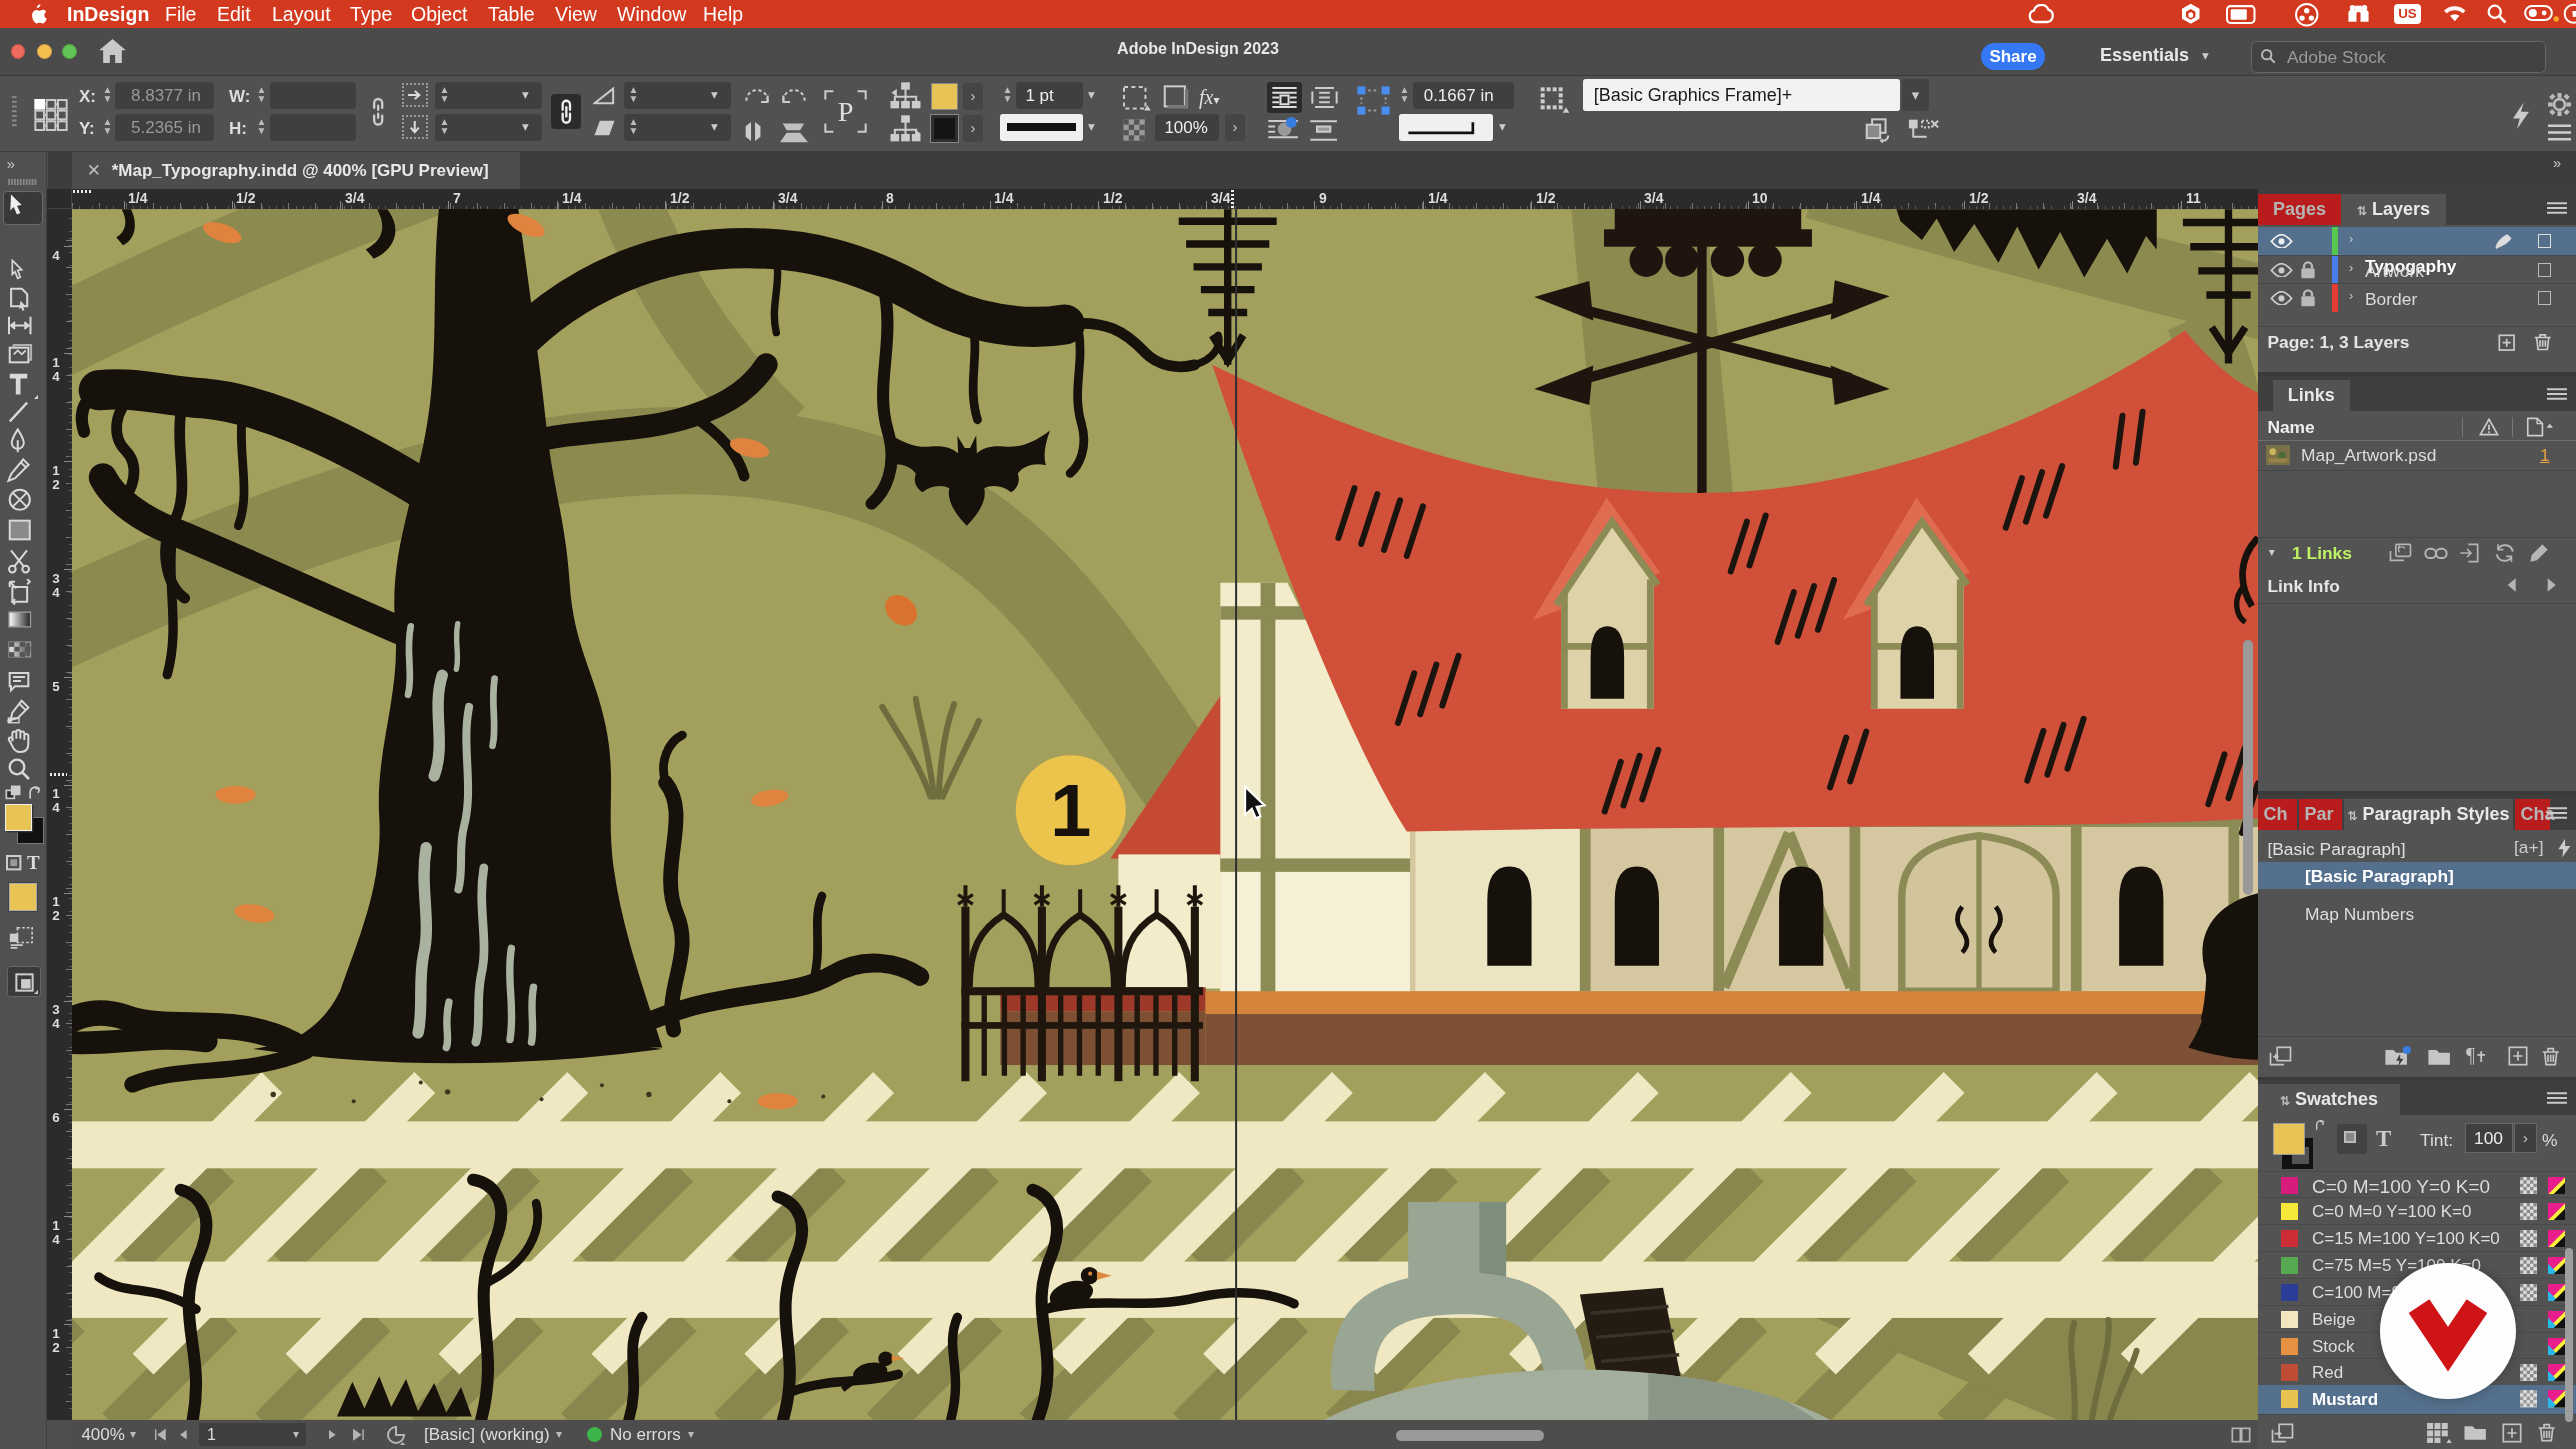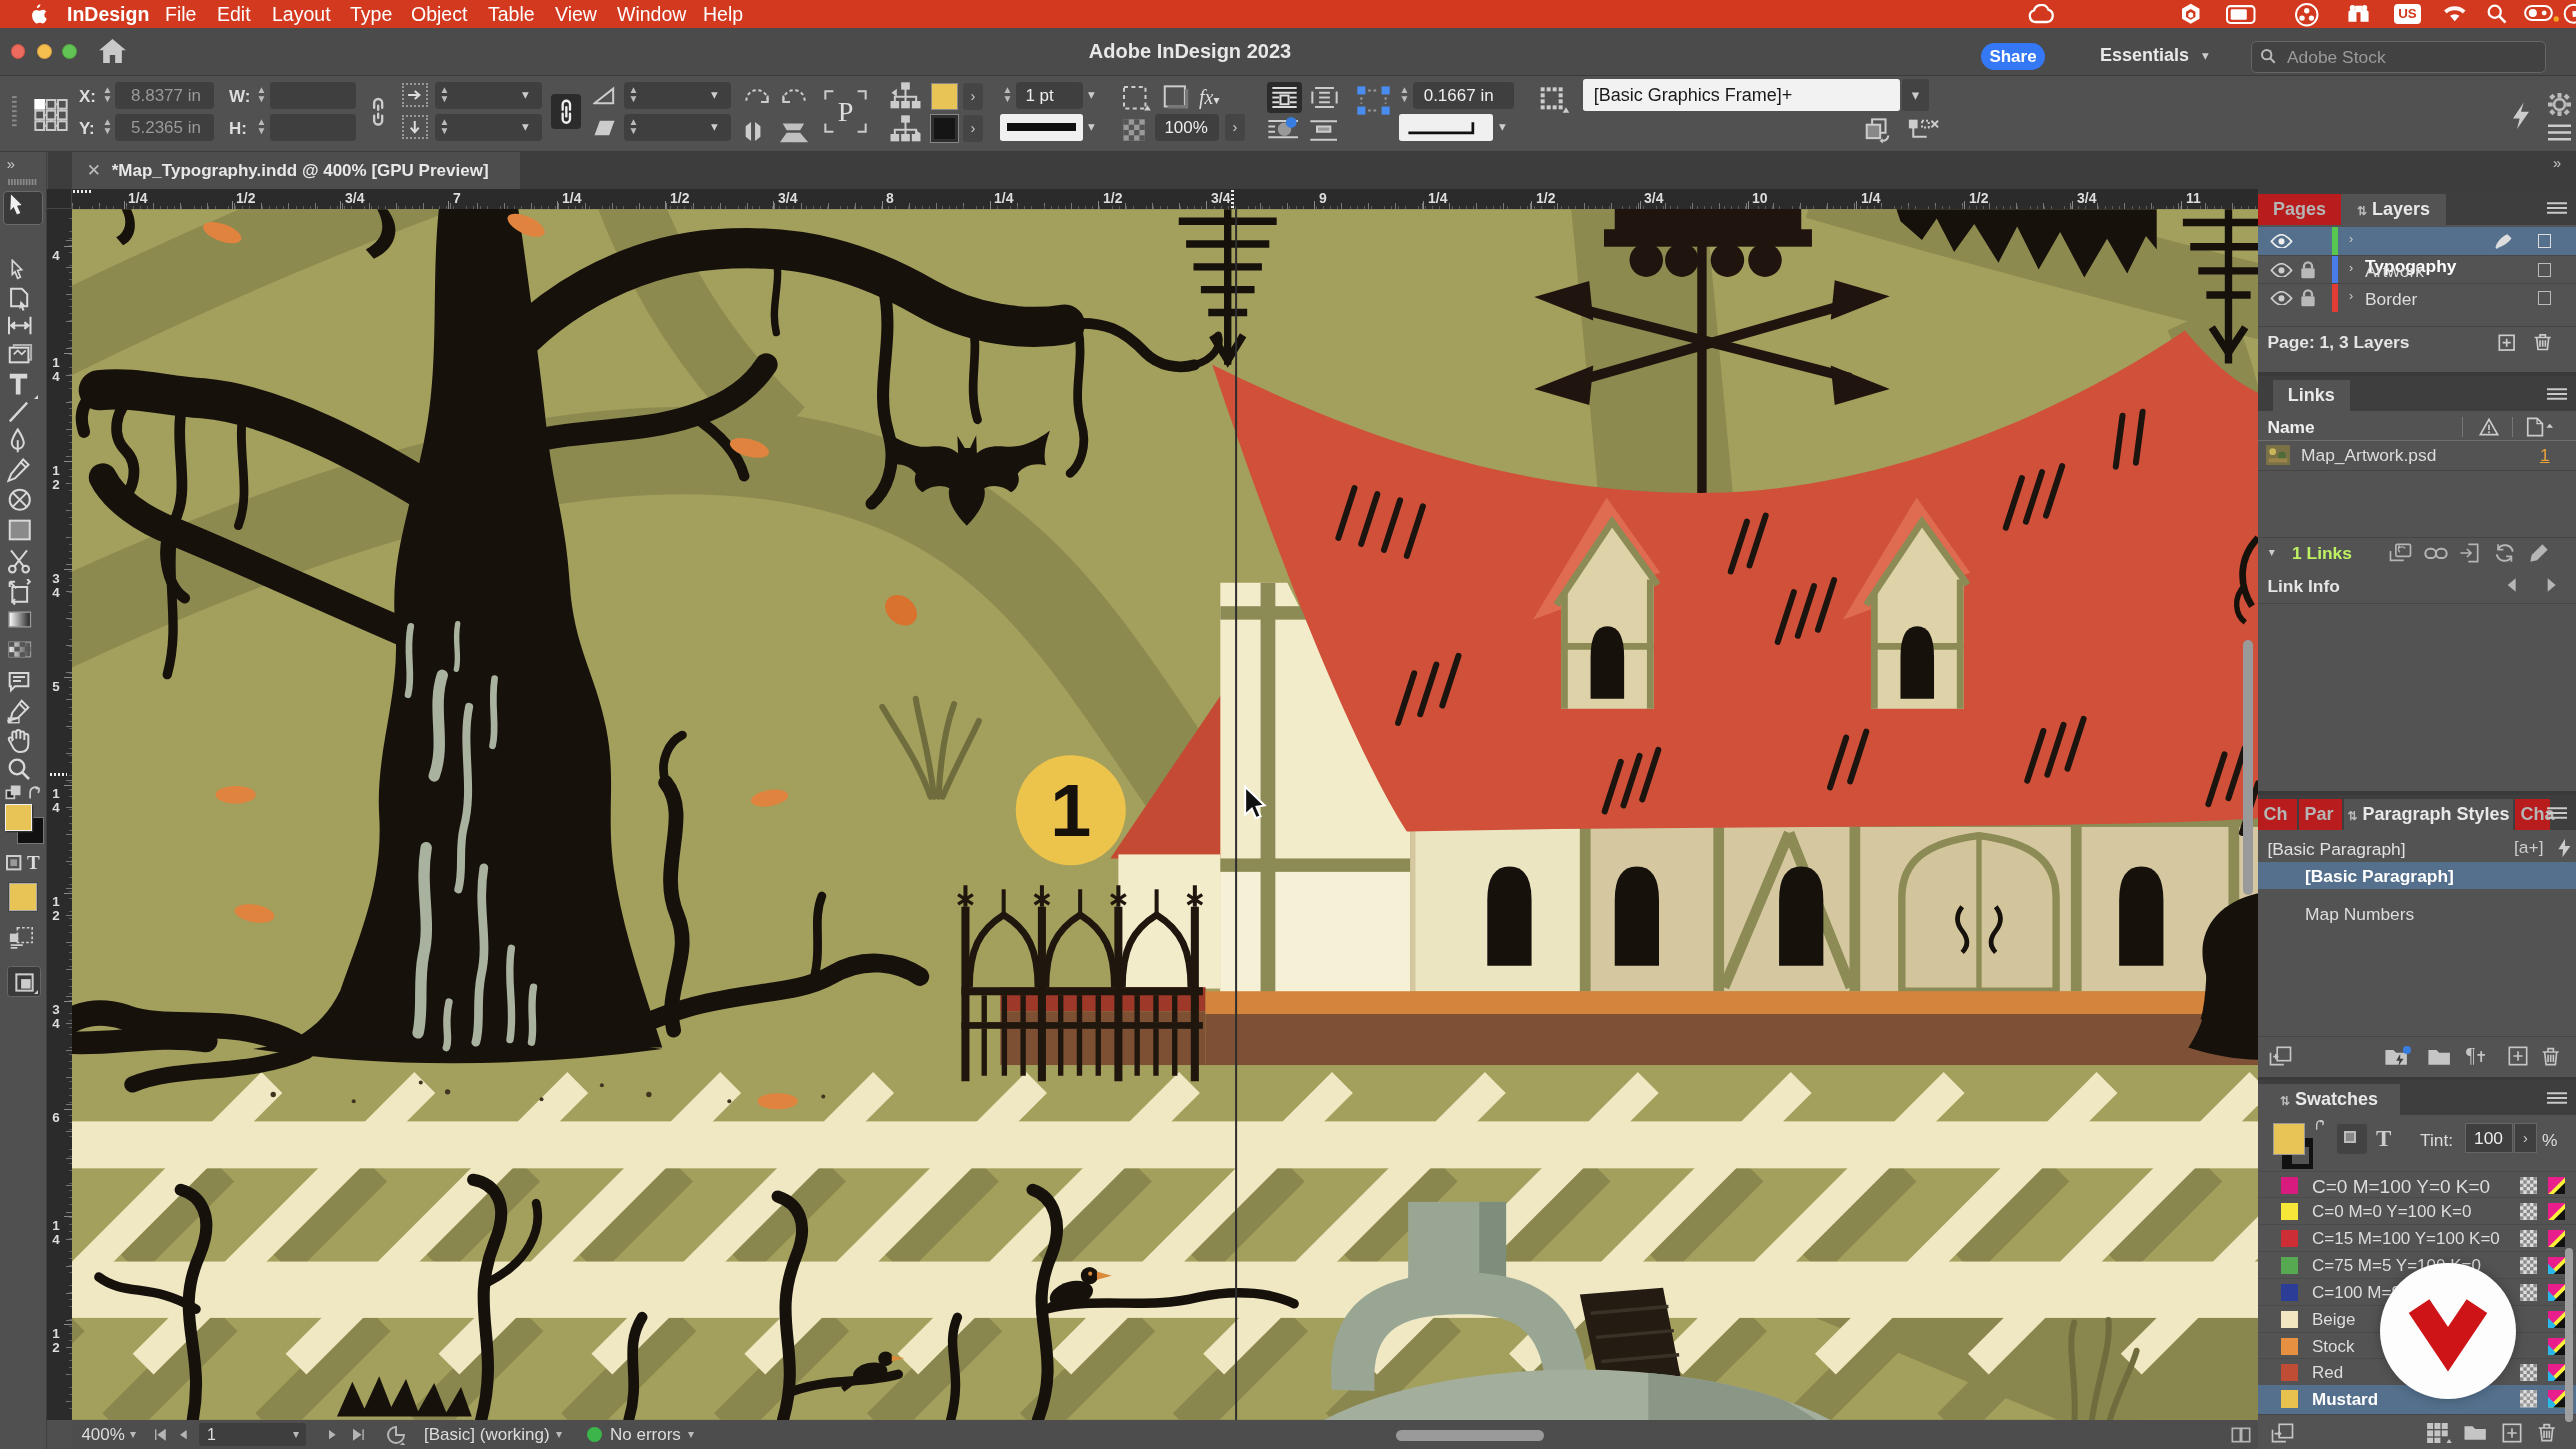--- a/index.html
+++ b/index.html
@@ -103,21 +103,21 @@
     </svg>
 </div>
 
 <div id="titlebar">
   <div class="tl" style="left:10.7px;background:#ec6a5e;border:0.7px solid #ce5347;"></div>
   <div class="tl" style="left:37px;background:#f5bf4f;border:0.7px solid #d6a243;"></div>
   <div class="tl" style="left:62px;background:#61c454;border:0.7px solid #52a63f;"></div>
   <svg class="abs" style="left:99px;top:10.7px" width="27" height="24" viewBox="0 0 40 36">
       <path fill="#c9c9c9" d="M20 0L0 17h6v19h10V24h8v12h10V17h6z"></path>
     </svg>
-  <div class="abs" style="left:4px;top:12px;width:2372px;text-align:center;color:#e8e8e8;font-size:20px;font-weight:bold;">Adobe InDesign 2023</div>
+  <div class="abs" style="left:12px;top:12px;width:2372px;text-align:center;color:#e8e8e8;font-size:16px;font-weight:bold;">Adobe InDesign 2023</div>
   <div class="abs" style="left:1981px;top:14.8px;width:64px;height:27px;background:#3478f6;border-radius:13.4px;color:#fff;font-size:17px;font-weight:bold;text-align:center;line-height:27px;">Share</div>
   <div class="abs" style="left:2100px;top:17.4px;color:#e8e8e8;font-size:18px;font-weight:bold;">Essentials</div>
   <div class="abs" style="left:2202px;top:20px;color:#ccc;font-size:13.4px;">▾</div>
   <div class="abs" style="left:2251px;top:12.7px;width:295px;height:32px;background:#424242;border:1.3px solid #666;border-radius:5.4px;">
     <svg class="abs" style="left:8px;top:6.7px" width="17.4" height="17.4" viewBox="0 0 26 26">
         <circle cx="10" cy="10" r="7" fill="none" stroke="#b9b9b9" stroke-width="3"></circle>
         <path d="M15 15l7 7" stroke="#b9b9b9" stroke-width="3"></path>
         <path d="M18 12l4 4 4-4" fill="#b9b9b9" transform="translate(-3,-6) scale(0.8)"></path>
       </svg>
     <span class="abs" style="left:35px;top:5.4px;color:#9a9a9a;font-size:17.4px;">Adobe Stock</span>

